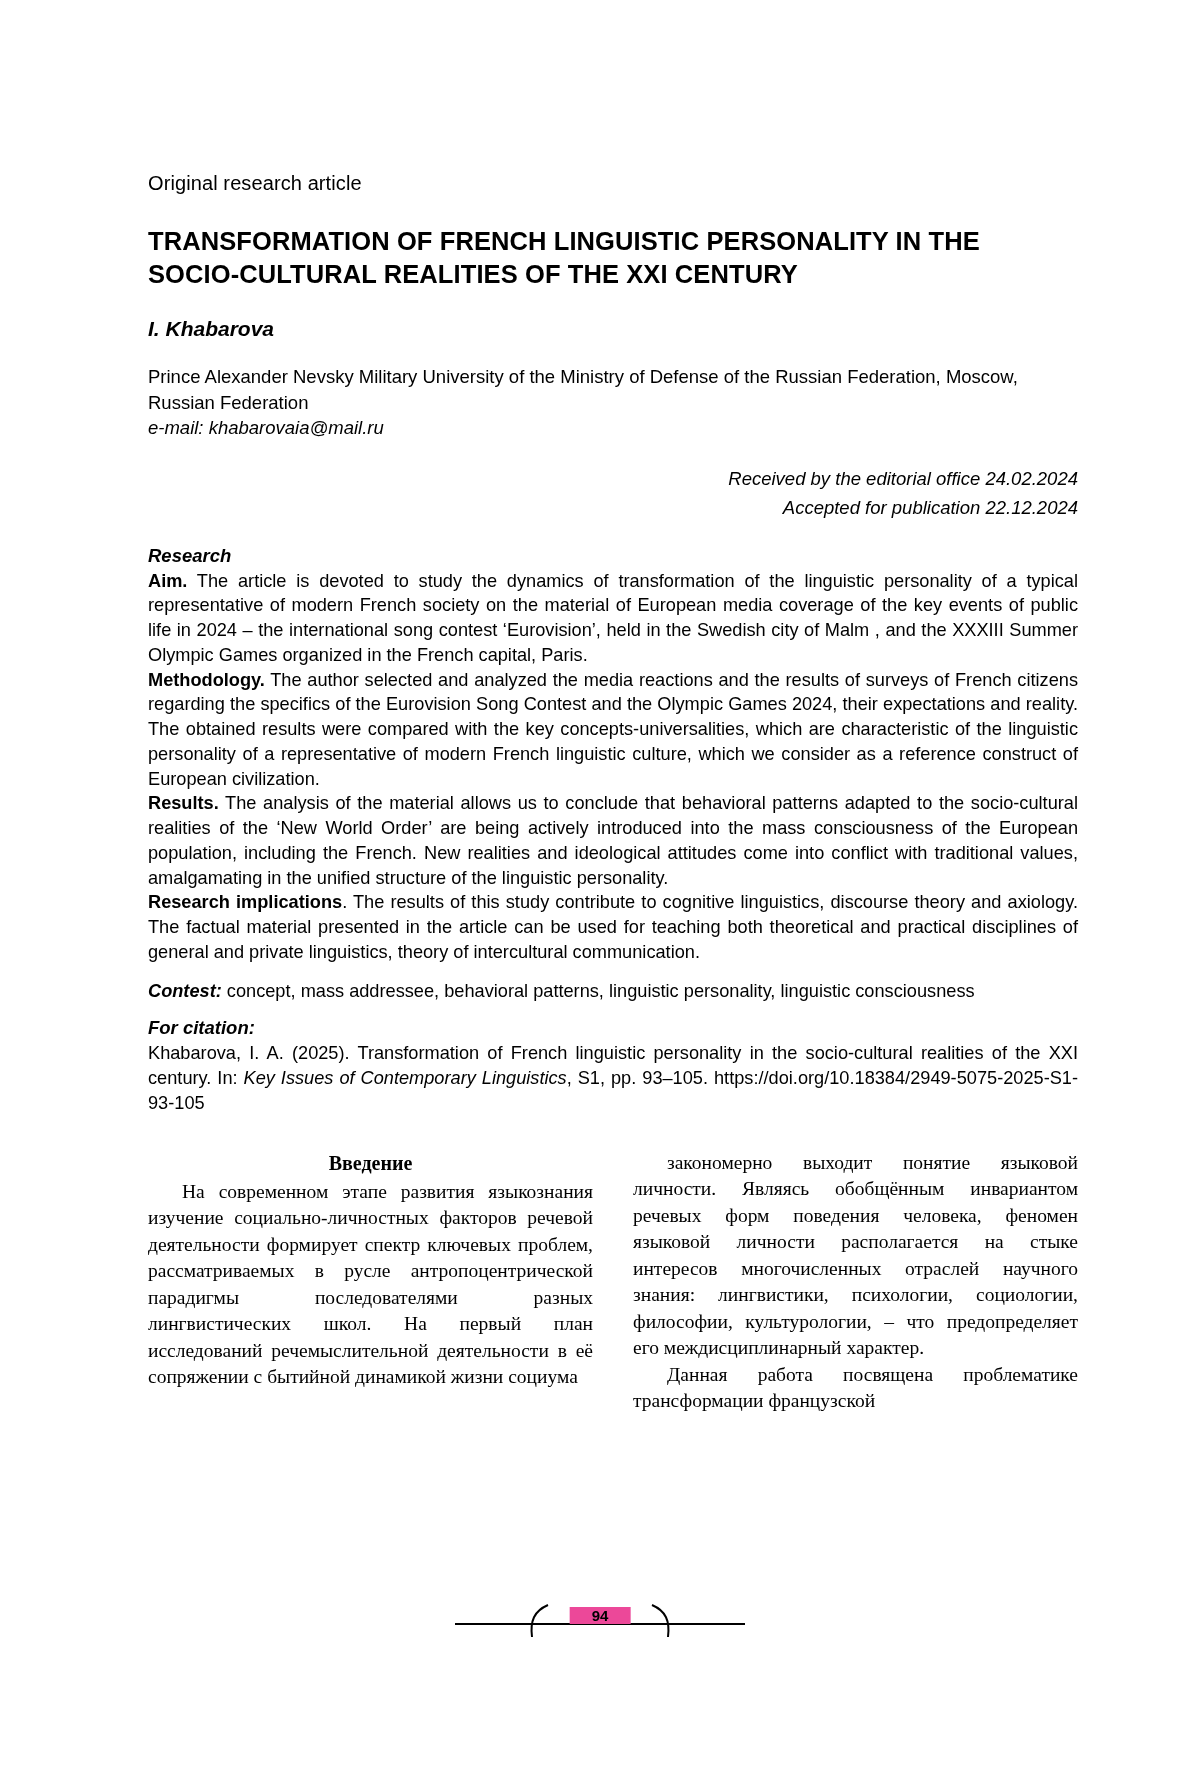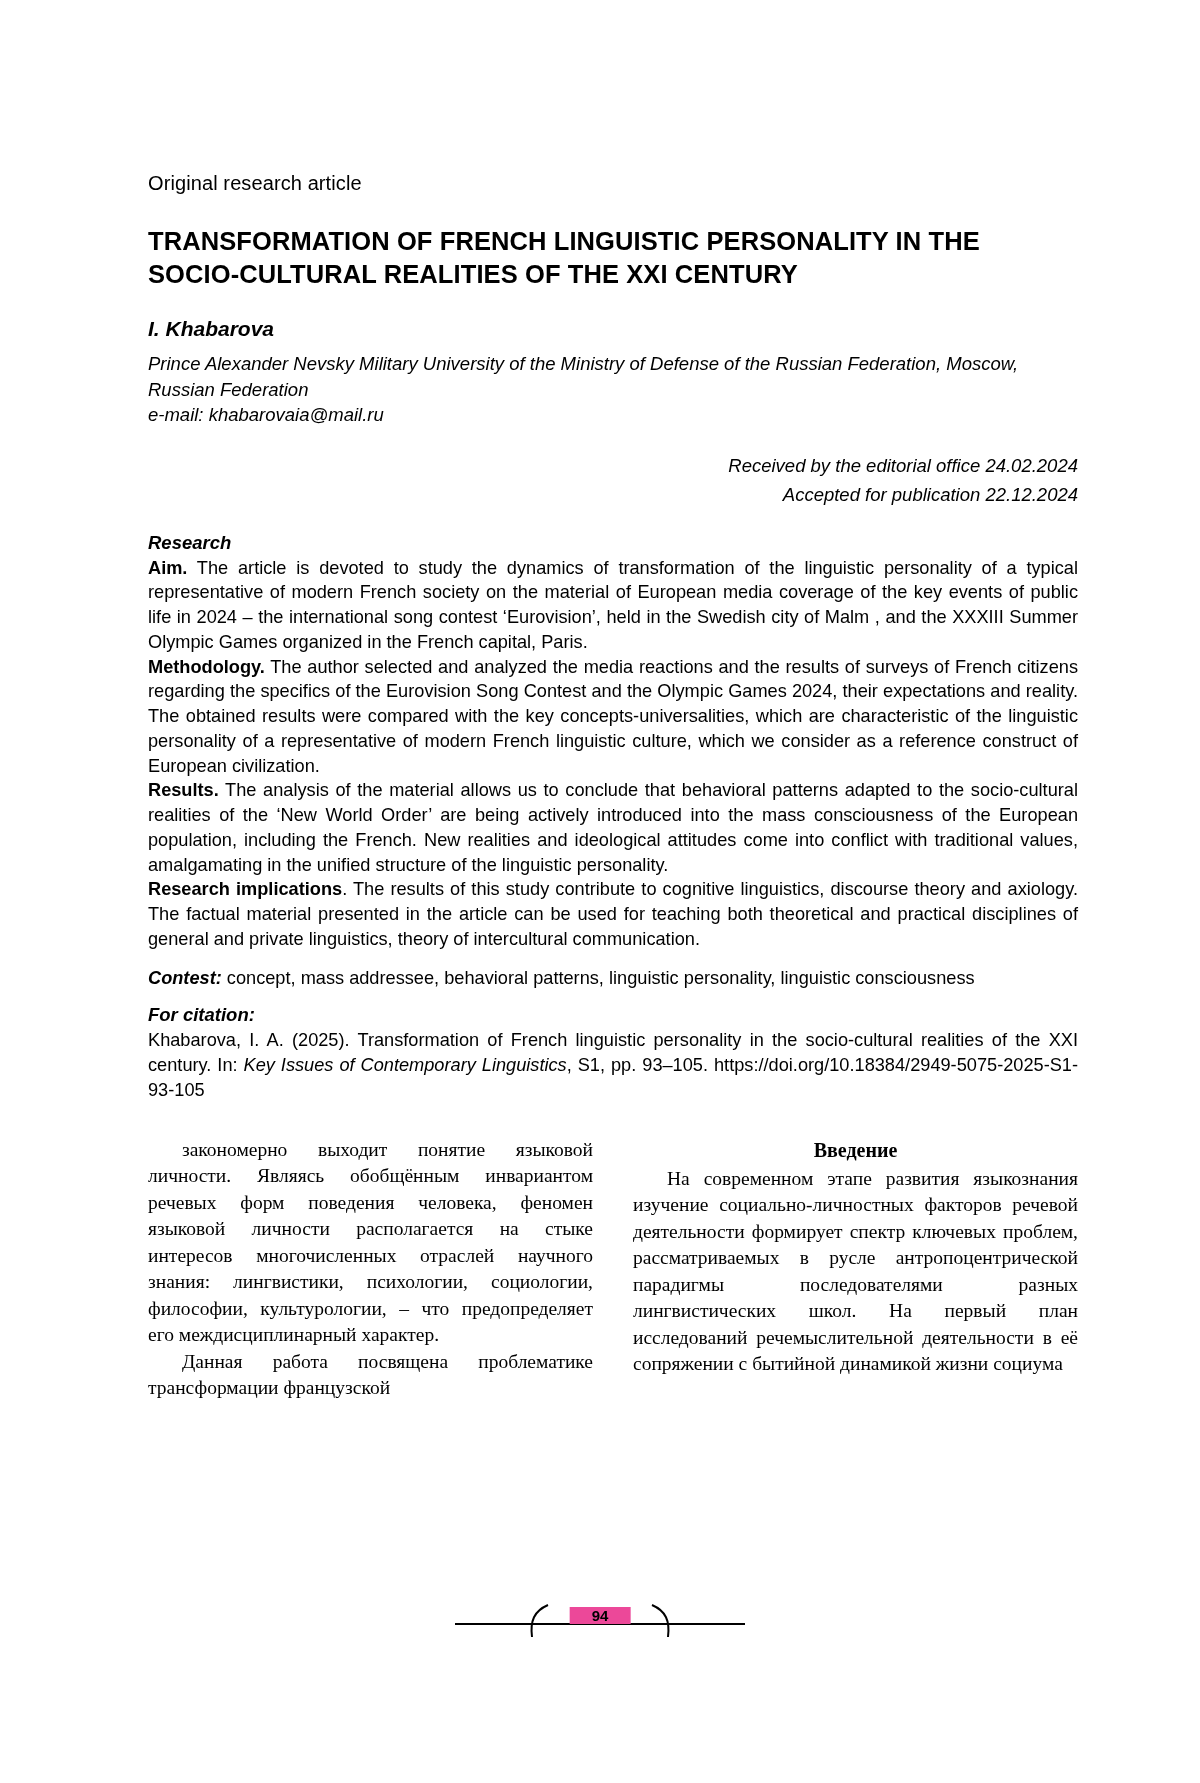--- a/index.html
+++ b/index.html
@@ -96,23 +96,22 @@
     letter-spacing: .1px;
     text-transform: uppercase;
   }
   .author {
     margin-top: 27px;
     font-size: 21px;
     font-weight: bold;
     font-style: italic;
   }
   .affiliation {
-    margin-top: 10px;
-    font-size: 18.5px;
-    font-style: italic;
+    margin-top: 23px;
+    font-size: 18.5px;
     line-height: 1.38;
   }
   .email {
     margin-top: 2px;
     font-size: 18.5px;
     font-style: italic;
   }
   .dates {
     margin-top: 26px;
     text-align: right;
@@ -258,26 +257,26 @@
       <span class="kw-label">Contest:</span><span> concept, mass addressee, behavioral patterns, linguistic personality, linguistic consciousness</span>
     </div>
 
     <div class="citation-label">For citation:</div>
     <div class="citation-body">
       <span>Khabarova, I. A. (2025). Transformation of French linguistic personality in the socio-cultural realities of the XXI century. In: </span><i>Key Issues of Contemporary Linguistics</i><span>, S1, pp. 93–105. https://doi.org/10.18384/2949-5075-2025-S1-93-105</span>
     </div>
 
     <div class="columns">
       <div class="col">
+        <h2>Введение</h2>
+        <p>На современном этапе развития языкознания изучение социально-личностных факторов речевой деятельности формирует спектр ключевых проблем, рассматриваемых в русле антропоцентрической парадигмы последователями разных лингвистических школ. На первый план исследований речемыслительной деятельности в её сопряжении с бытийной динамикой жизни социума</p>
+      </div>
+      <div class="col">
         <p>закономерно выходит понятие языковой личности. Являясь обобщённым инвариантом речевых форм поведения человека, феномен языковой личности располагается на стыке интересов многочисленных отраслей научного знания: лингвистики, психологии, социологии, философии, культурологии, – что предопределяет его междисциплинарный характер.</p>
         <p>Данная работа посвящена проблематике трансформации французской</p>
-      </div>
-      <div class="col">
-        <h2>Введение</h2>
-        <p>На современном этапе развития языкознания изучение социально-личностных факторов речевой деятельности формирует спектр ключевых проблем, рассматриваемых в русле антропоцентрической парадигмы последователями разных лингвистических школ. На первый план исследований речемыслительной деятельности в её сопряжении с бытийной динамикой жизни социума</p>
       </div>
     </div>
 
   </div>
 
   <div class="footer">
     <div class="frule"></div>
     <svg class="fcurl-left" viewBox="0 0 22 36">
       <path d="M20 2 C6 8, 2 18, 4 34" stroke="#000" stroke-width="2" fill="none"></path>
     </svg>

